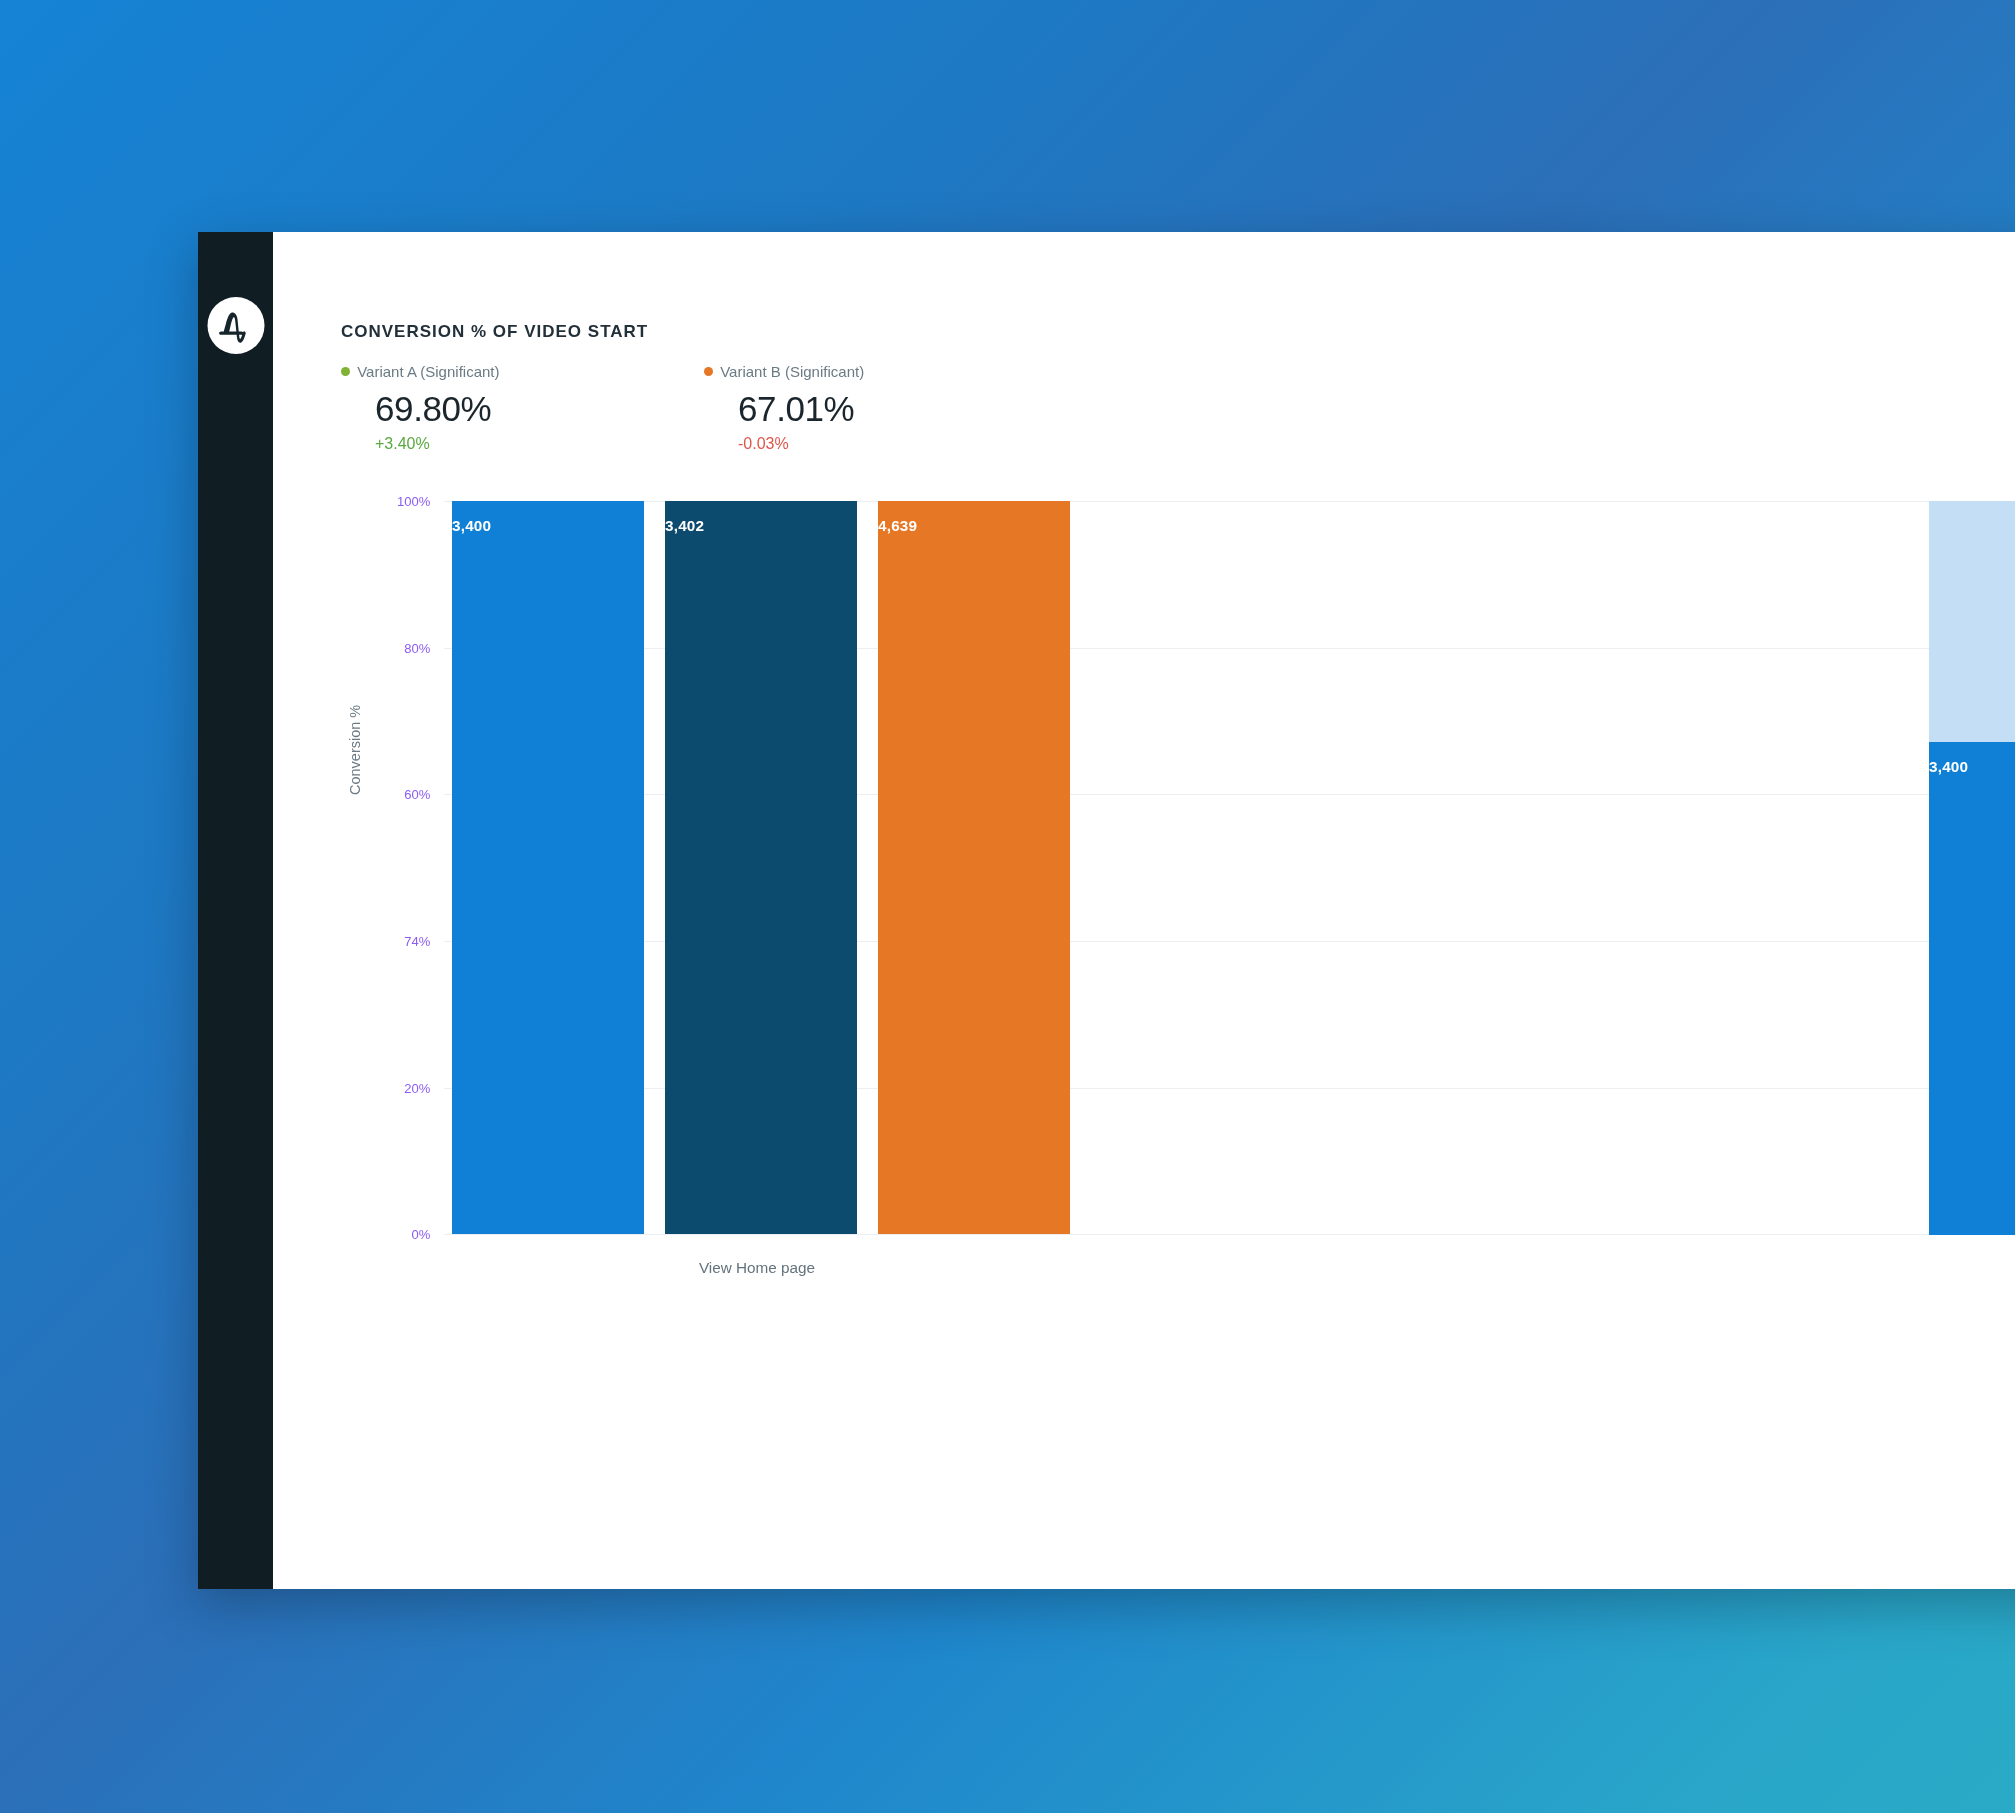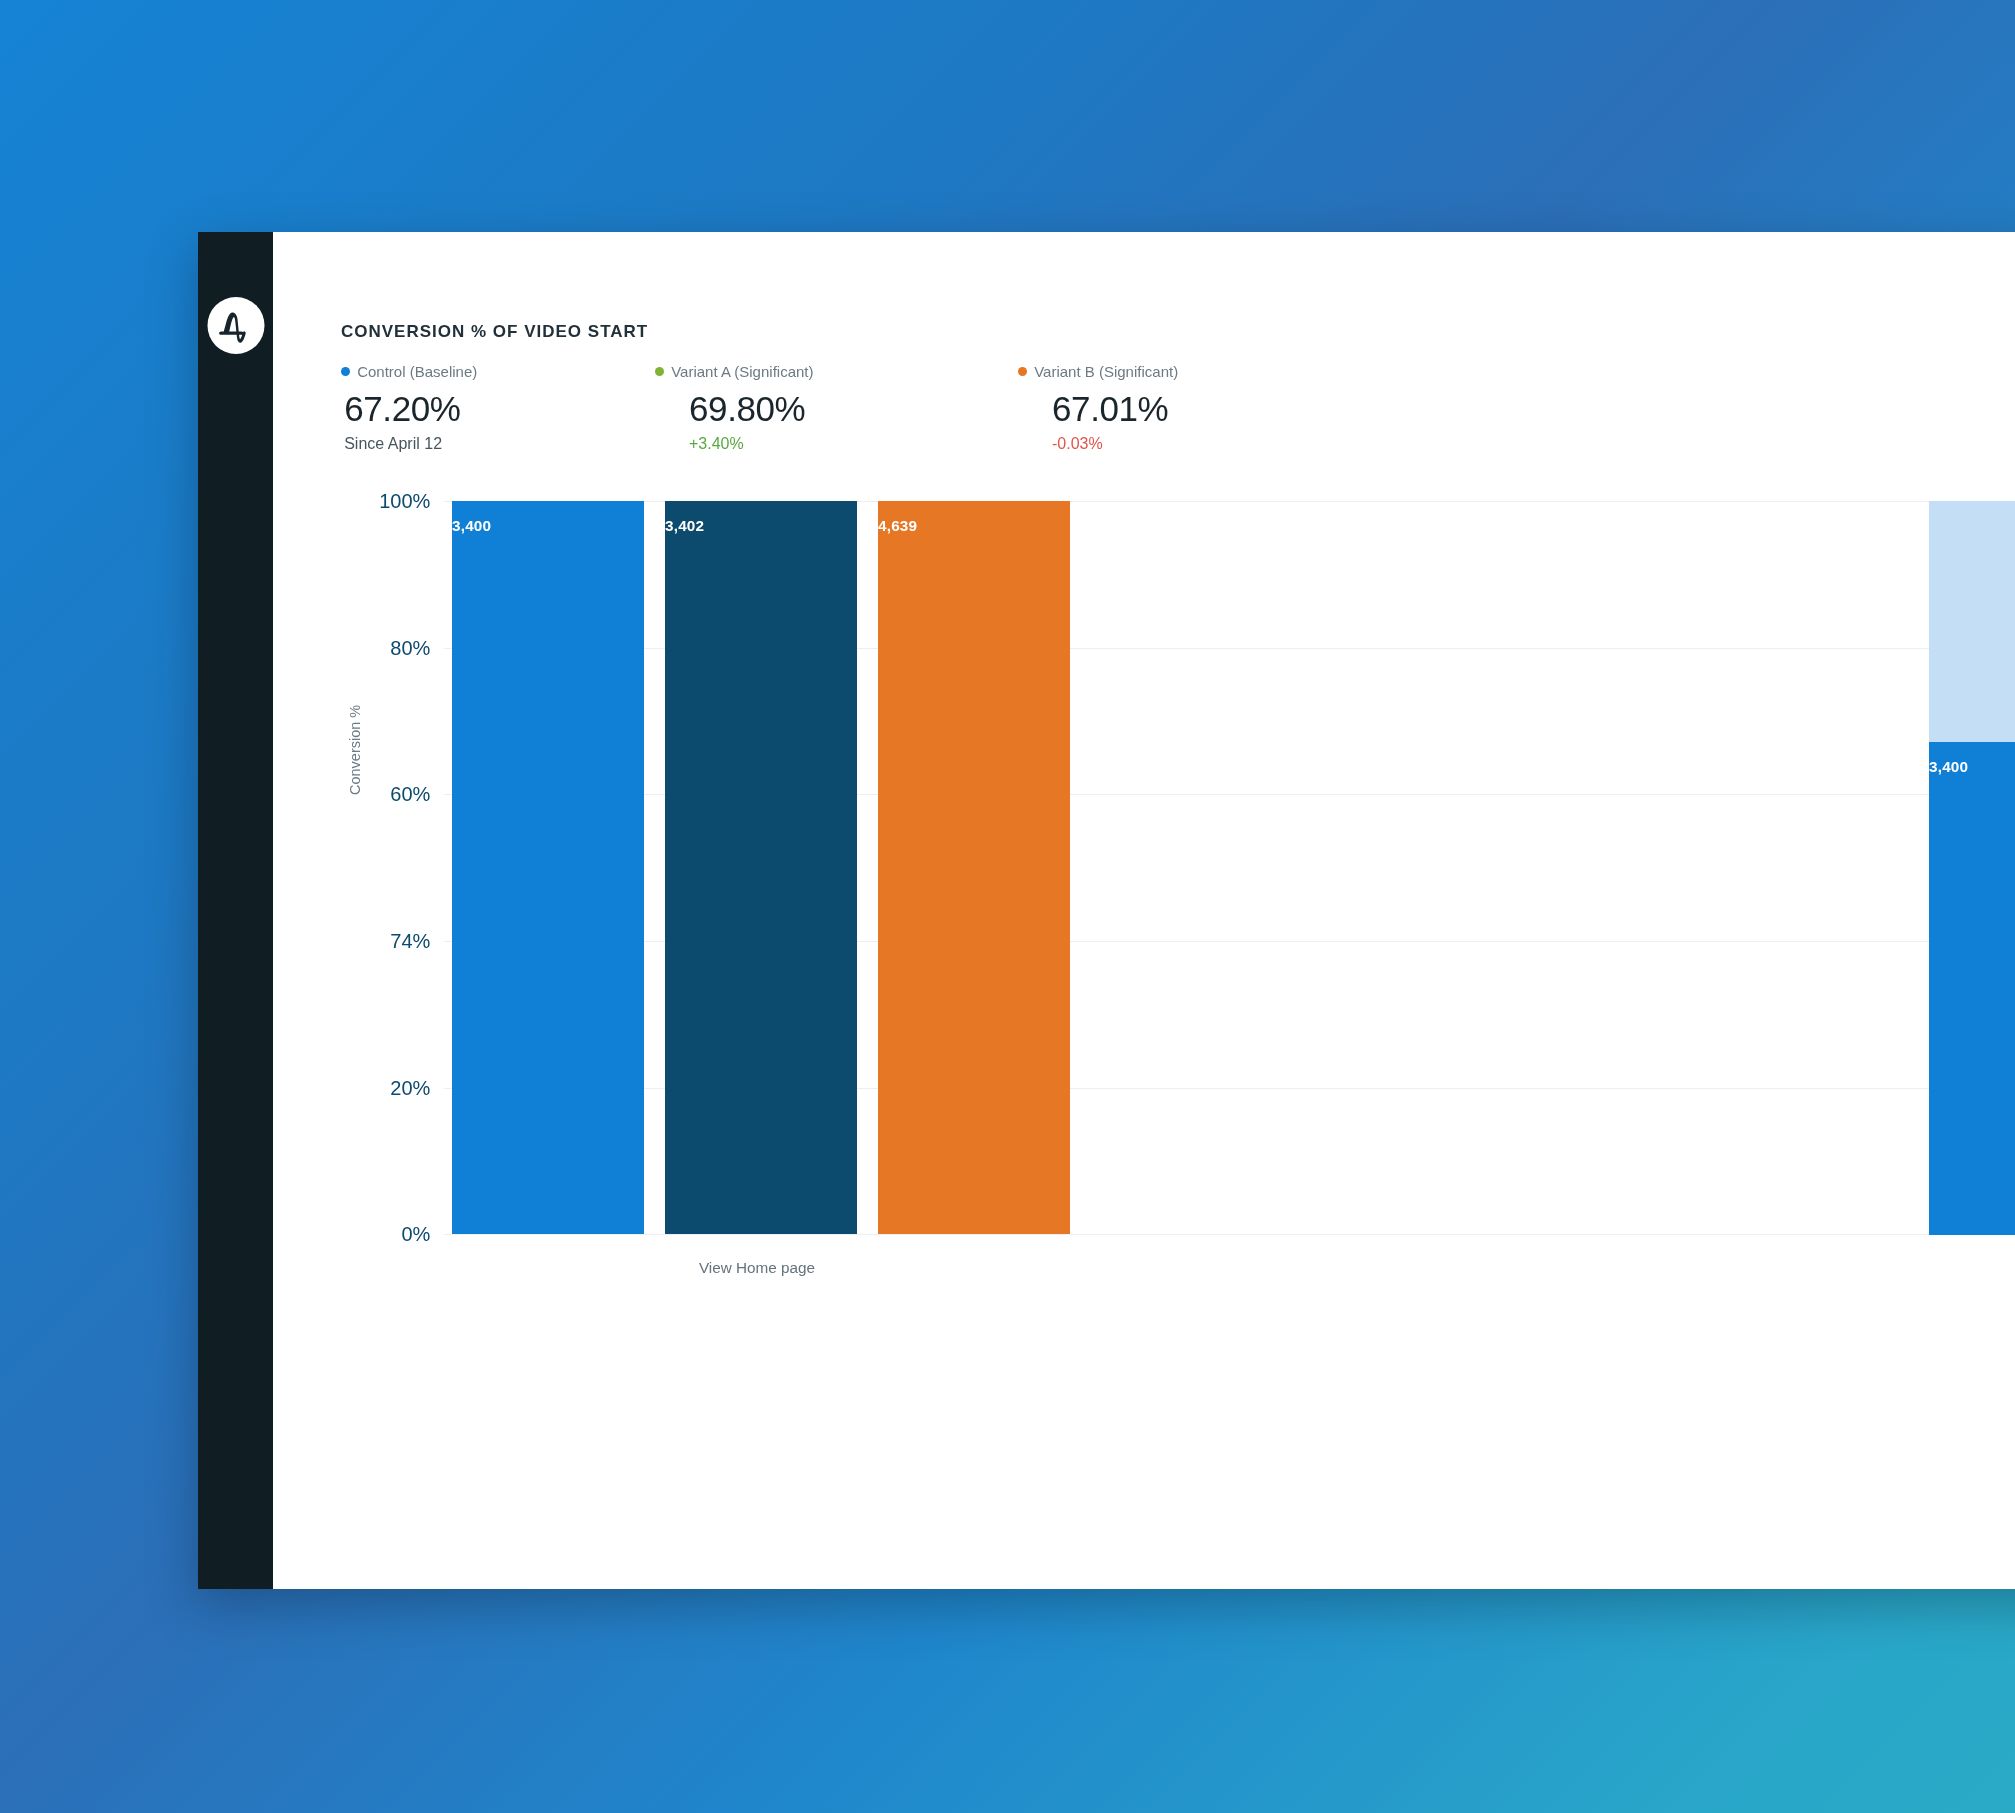--- a/index.html
+++ b/index.html
@@ -141,22 +141,22 @@
     position: absolute;
     left: 0; right: 0;
     height: 1.2px;
     background: #eceff1;
   }
   .ytick {
     position: absolute;
     right: 100%;
     margin-right: 13.7px;
     transform: translateY(-50%);
-    font-size: 20px;
-    color: #0c4a6e;
+    font-size: 13px;
+    color: #8b5cf6;
     white-space: nowrap;
   }
   .bars {
     position: absolute;
     left: 0; top: 0; right: 0; bottom: 0;
   }
   .bar {
     position: absolute;
     bottom: 0;
   }
@@ -194,28 +194,20 @@
       </svg>
     </div>
   </div>
 
   <div class="content">
 
 
     <div class="section-title">Conversion % of Video Start</div>
 
     <div class="metrics">
-      <div class="metric m0">
-        <div class="metric-legend">
-          <span class="dot" style="background:#1080d6"></span>
-          <span>Control (Baseline)</span>
-        </div>
-        <div class="metric-value">67.20%</div>
-        <div class="metric-sub">Since April 12</div>
-      </div>
 
       <div class="metric m1">
         <div class="metric-legend">
           <span class="dot" style="background:#80b334"></span>
           <span>Variant A (Significant)</span>
         </div>
         <div class="metric-value">69.80%</div>
         <div class="metric-sub pos">+3.40%</div>
       </div>
 

